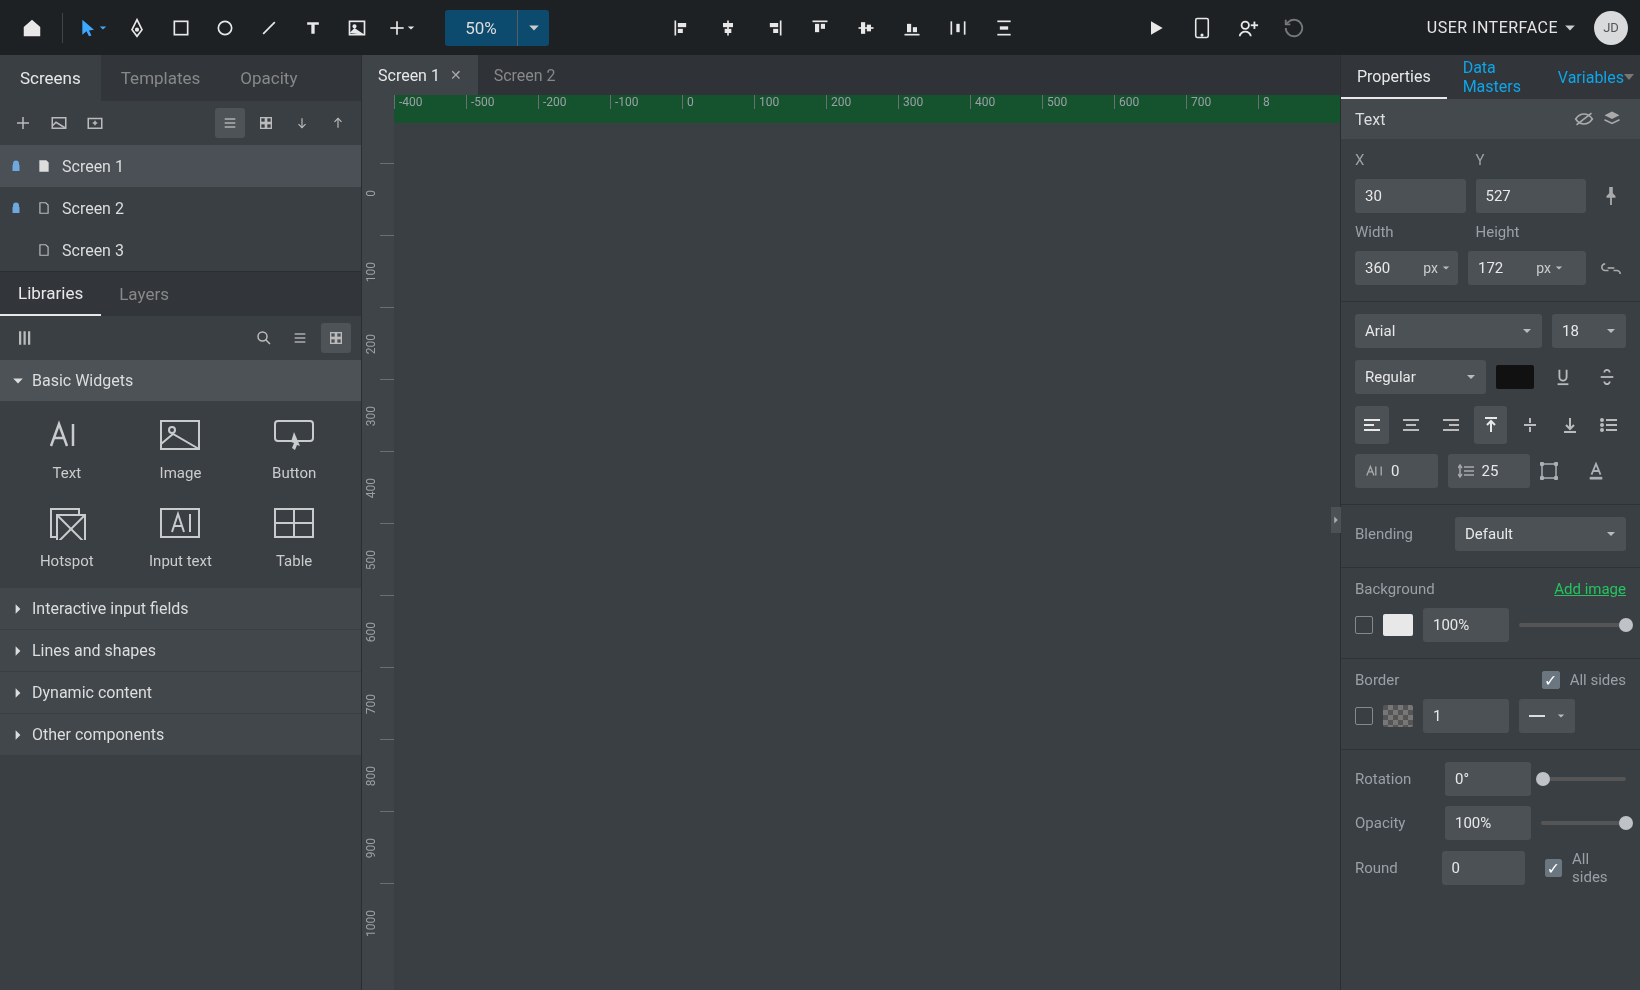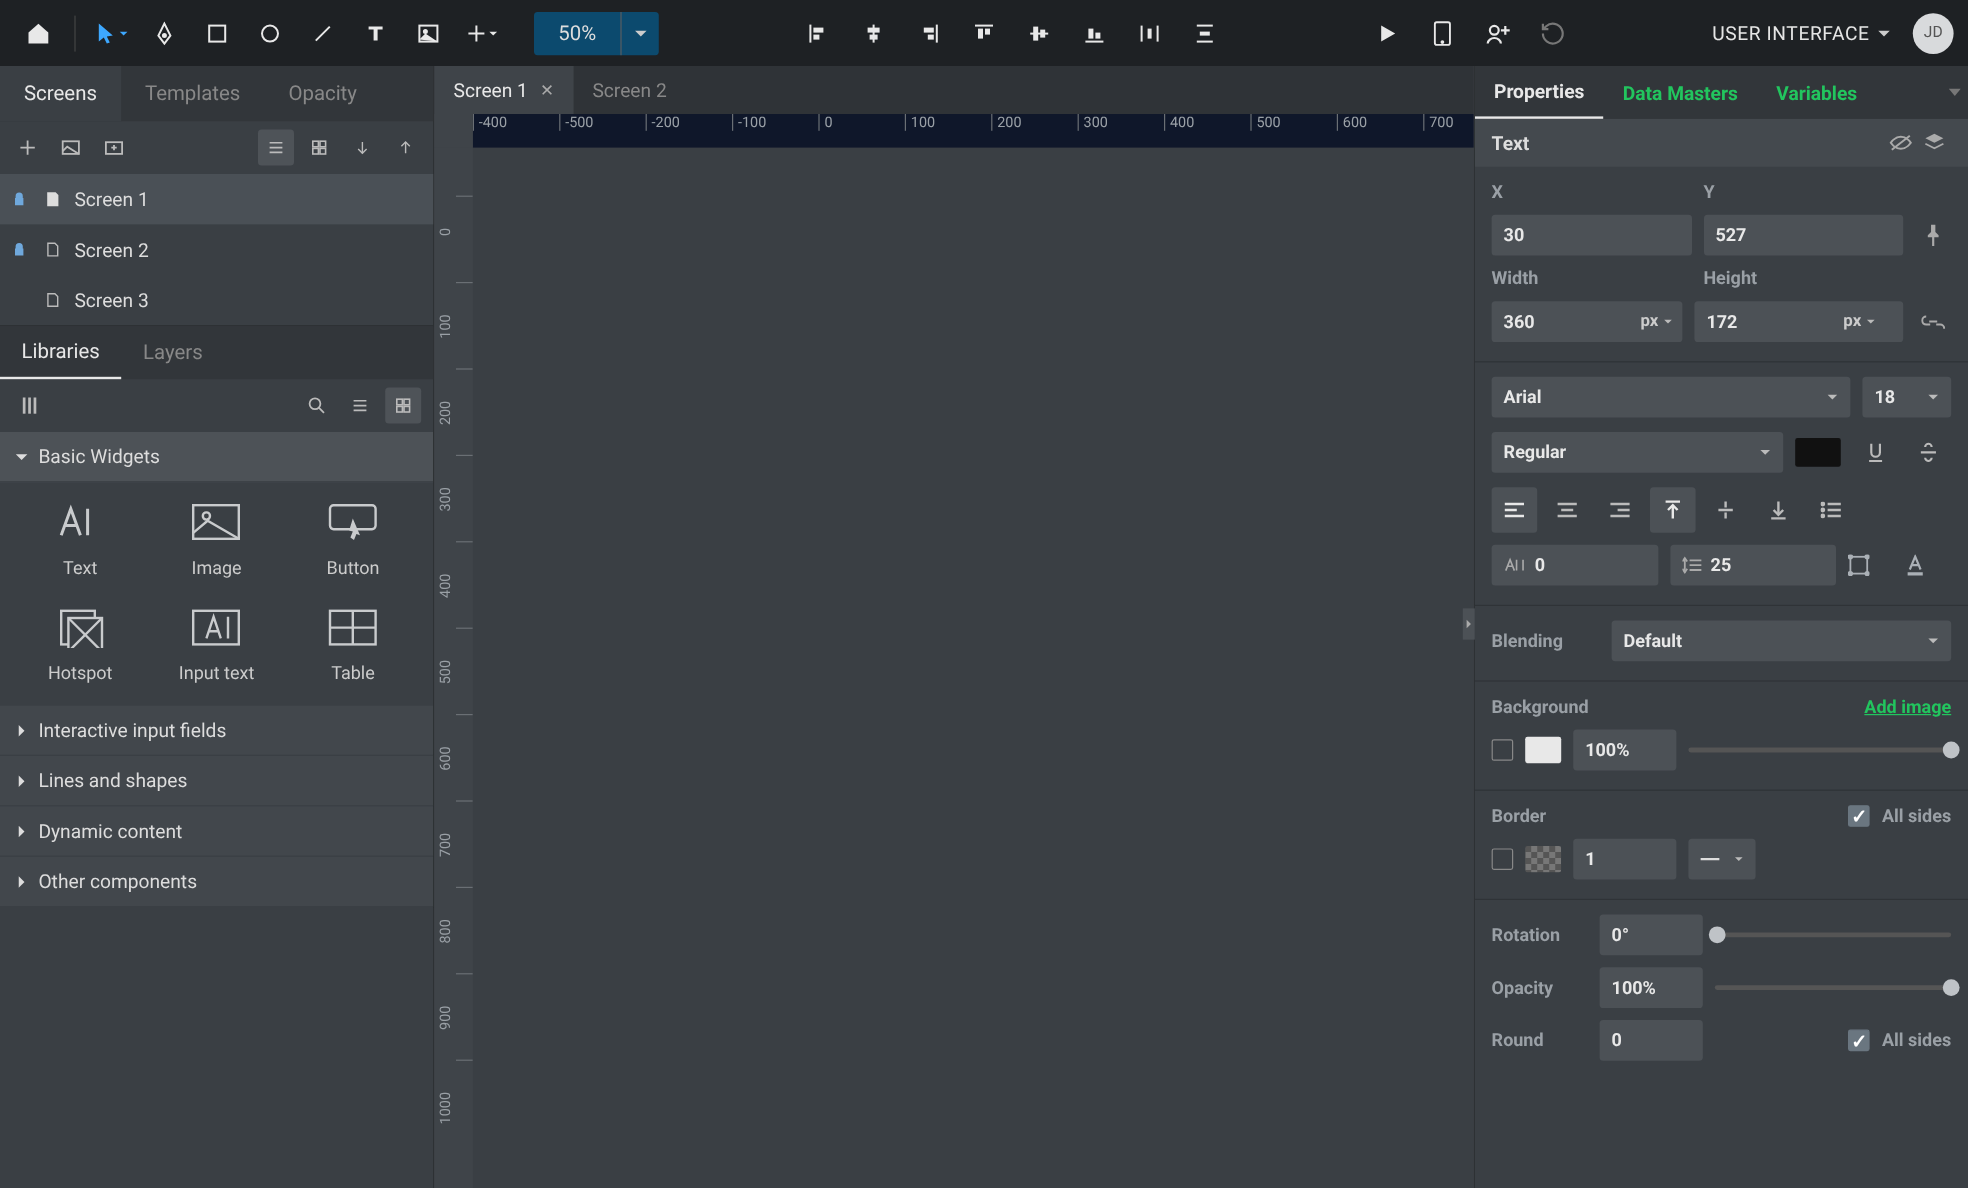--- a/index.html
+++ b/index.html
@@ -52,33 +52,33 @@
 .widget .wicon { width: 48px; height: 38px; color: #c9cbcd; display: flex; align-items: center; justify-content: center; }
 .widget .wlabel { font-size: 15px; color: #ccc; }
 
 
 .center { flex: 1; display: flex; flex-direction: column; background: #3f4449; position: relative; }
 .canvas-tabs { height: 40px; background: #2f3337; display: flex; align-items: flex-end; }
 .canvas-tabs .ctab { height: 40px; padding: 0 16px; display: flex; align-items: center; gap: 10px; font-size: 16px; color: #888; cursor: pointer; }
 .canvas-tabs .ctab.active { background: #3f4449; color: #e8e8e8; }
 .canvas-tabs .ctab .close { font-size: 14px; color: #aaa; }
 .ruler-corner { position: absolute; left: 0; top: 40px; width: 32px; height: 28px; background: #3f4449; z-index: 2; }
-.ruler-h { position: absolute; left: 32px; right: 0; top: 40px; height: 28px; background: #0f172a; display: flex; align-items: flex-start; overflow: hidden; z-index: 1; }
+.ruler-h { position: absolute; left: 32px; right: 0; top: 40px; height: 28px; background: #14532d; display: flex; align-items: flex-start; overflow: hidden; z-index: 1; }
 .ruler-h .tick { position: relative; width: 72px; flex-shrink: 0; border-left: 1px solid #6a6f74; height: 14px; }
 .ruler-h .tick span { position: absolute; left: 4px; top: 0; font-size: 12px; color: #9aa0a6; }
 .ruler-v { position: absolute; left: 0; top: 68px; bottom: 0; width: 32px; background: #3f4449; overflow: hidden; z-index: 1; }
 .ruler-v .tick { position: relative; height: 72px; border-top: 1px solid #6a6f74; width: 14px; margin-left: 18px; }
 .ruler-v .tick span { position: absolute; left: -16px; top: 26px; font-size: 12px; color: #9aa0a6; writing-mode: vertical-rl; transform: rotate(180deg); }
 .canvas { position: absolute; left: 32px; top: 68px; right: 0; bottom: 0; background: #3a3f44; }
 .expand-handle { position: absolute; right: -1px; top: 452px; width: 10px; height: 26px; background: #4c5156; display: flex; align-items: center; justify-content: center; cursor: pointer; z-index: 3; }
 
 
-.right { width: 412px; background: #3a3f44; display: flex; flex-direction: column; border-left: 1px solid #2b2e31; overflow-y: hidden; font-weight: bold; }
+.right { width: 300px; background: #3a3f44; display: flex; flex-direction: column; border-left: 1px solid #2b2e31; overflow-y: hidden; }
 .right-tabs { display: flex; height: 44px; background: #32363a; align-items: center; position: relative; }
-.right-tabs .tab { padding: 0 16px; display: flex; align-items: center; font-size: 16px; color: #22c55e; cursor: pointer; height: 100%; }
+.right-tabs .tab { padding: 0 16px; display: flex; align-items: center; font-size: 16px; color: #0ea5e9; cursor: pointer; height: 100%; }
 .right-tabs .tab.active { color: #e8e8e8; border-bottom: 2px solid #e8e8e8; }
 .right-tabs .menuic { position: absolute; right: 6px; color: #777; cursor: pointer; }
 .insp { flex: 1; overflow-y: auto; padding-bottom: 20px; }
 .insp-head { height: 40px; background: #44494e; display: flex; align-items: center; padding: 0 14px; font-size: 16px; color: #ddd; }
 .insp-head .sp { flex: 1; }
 .insp-head .ic { width: 28px; display: flex; align-items: center; justify-content: center; color: #aaa; cursor: pointer; }
 .insp-section { padding: 12px 14px 16px; border-bottom: 1px solid #2f3337; }
 .row { display: flex; gap: 10px; align-items: center; margin-bottom: 10px; }
 .row:last-child { margin-bottom: 0; }
 .lbl { font-size: 15px; color: #9aa0a6; width: auto; }

